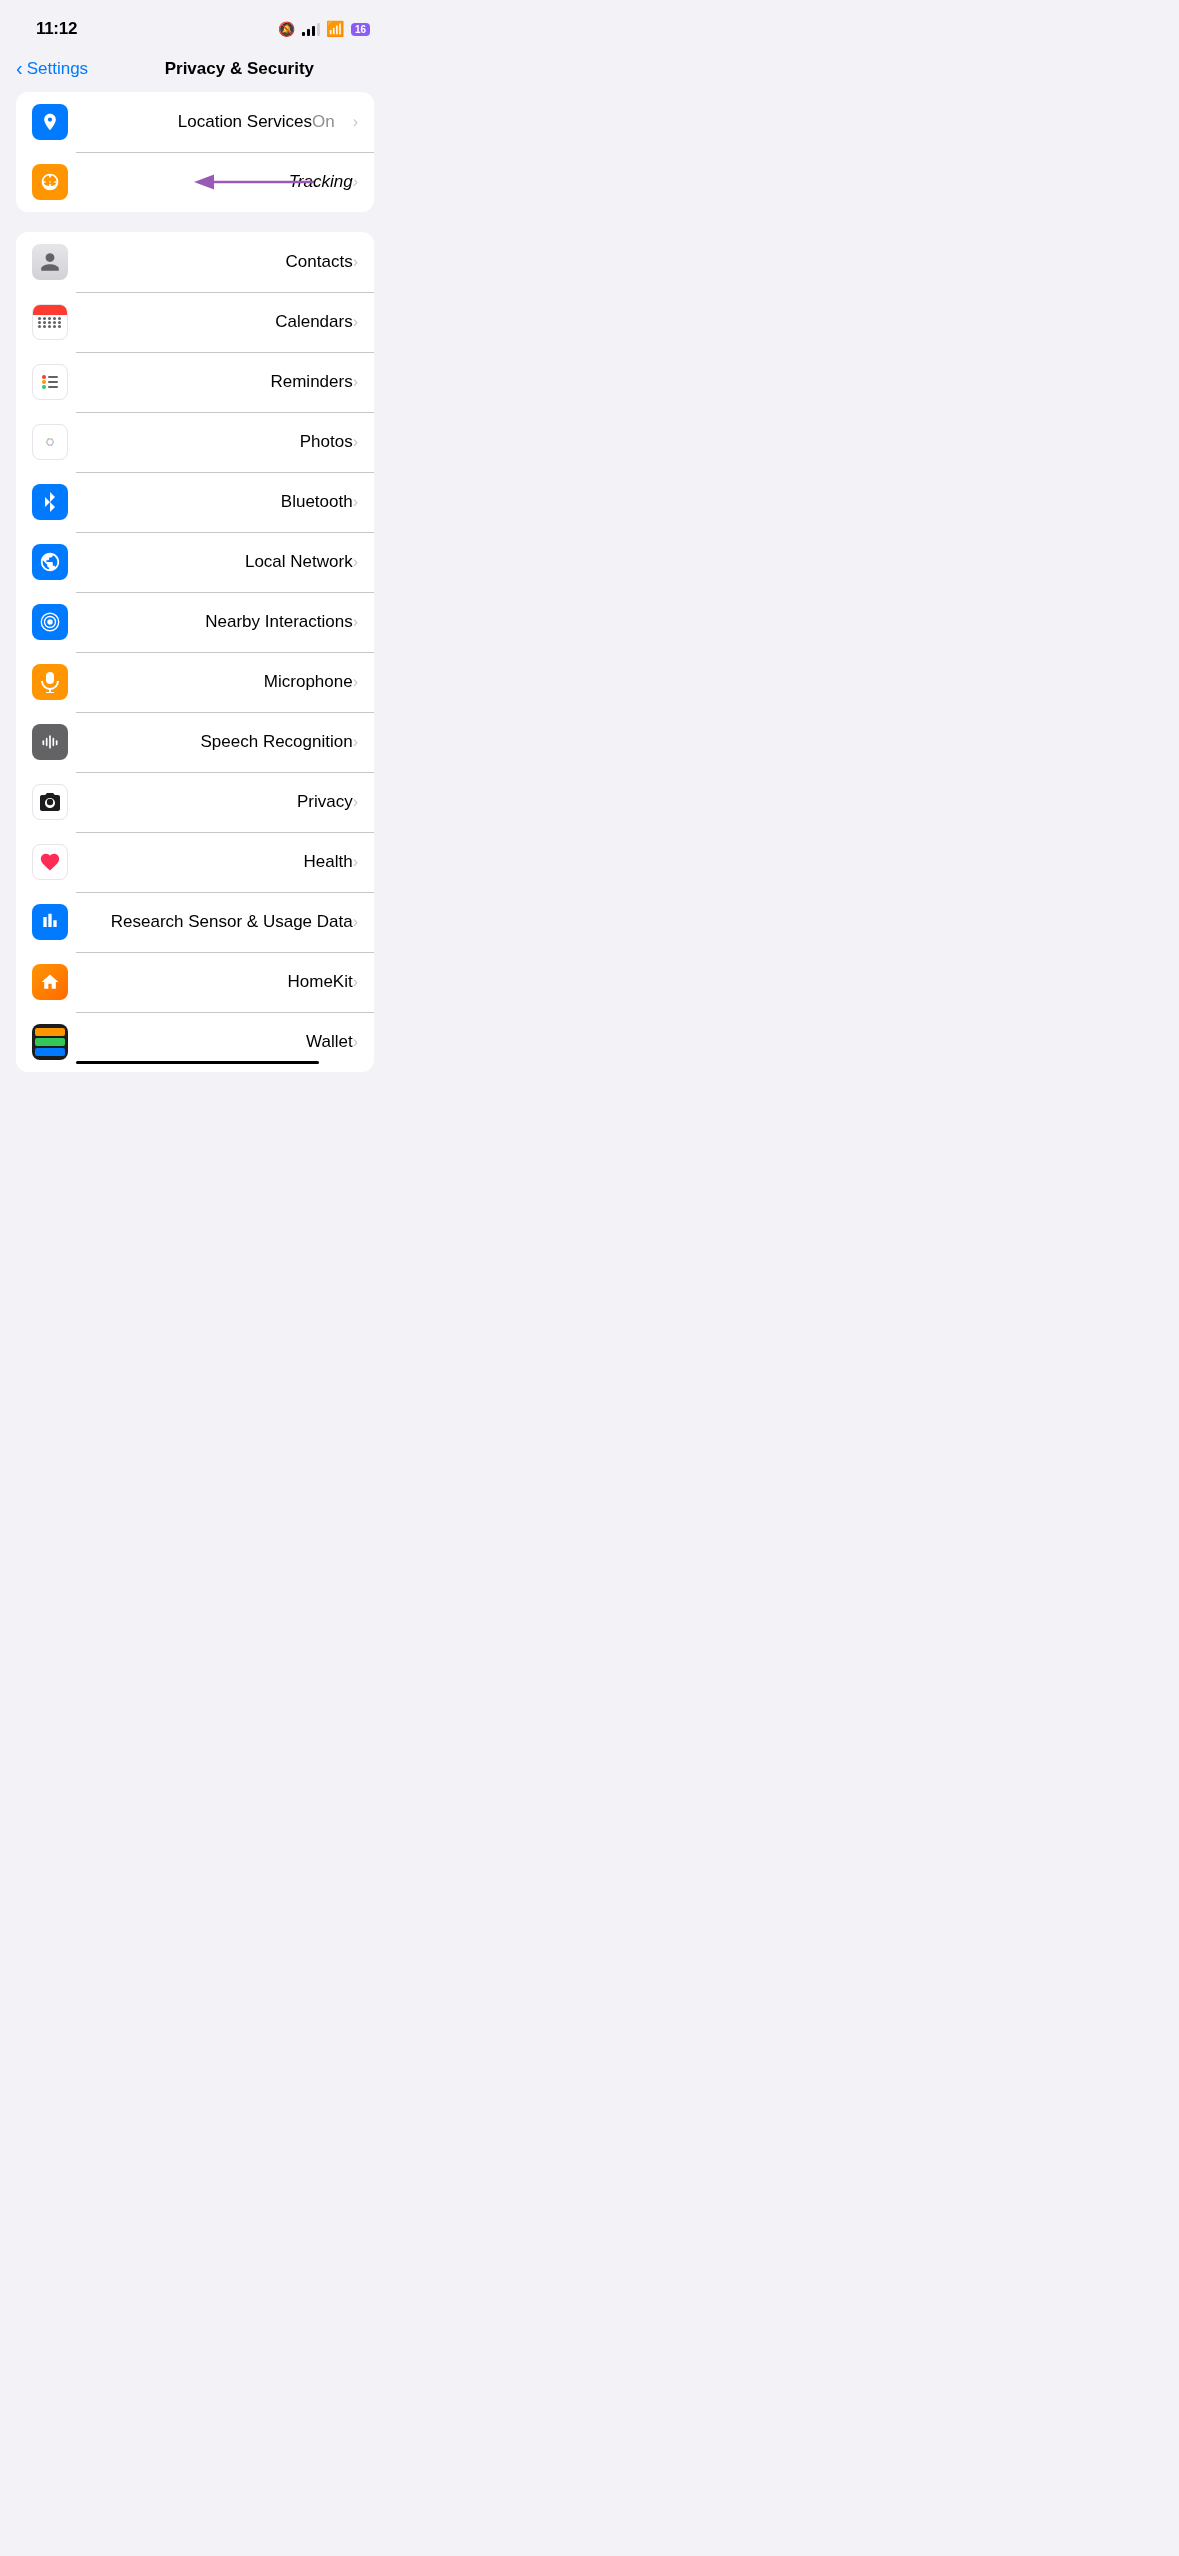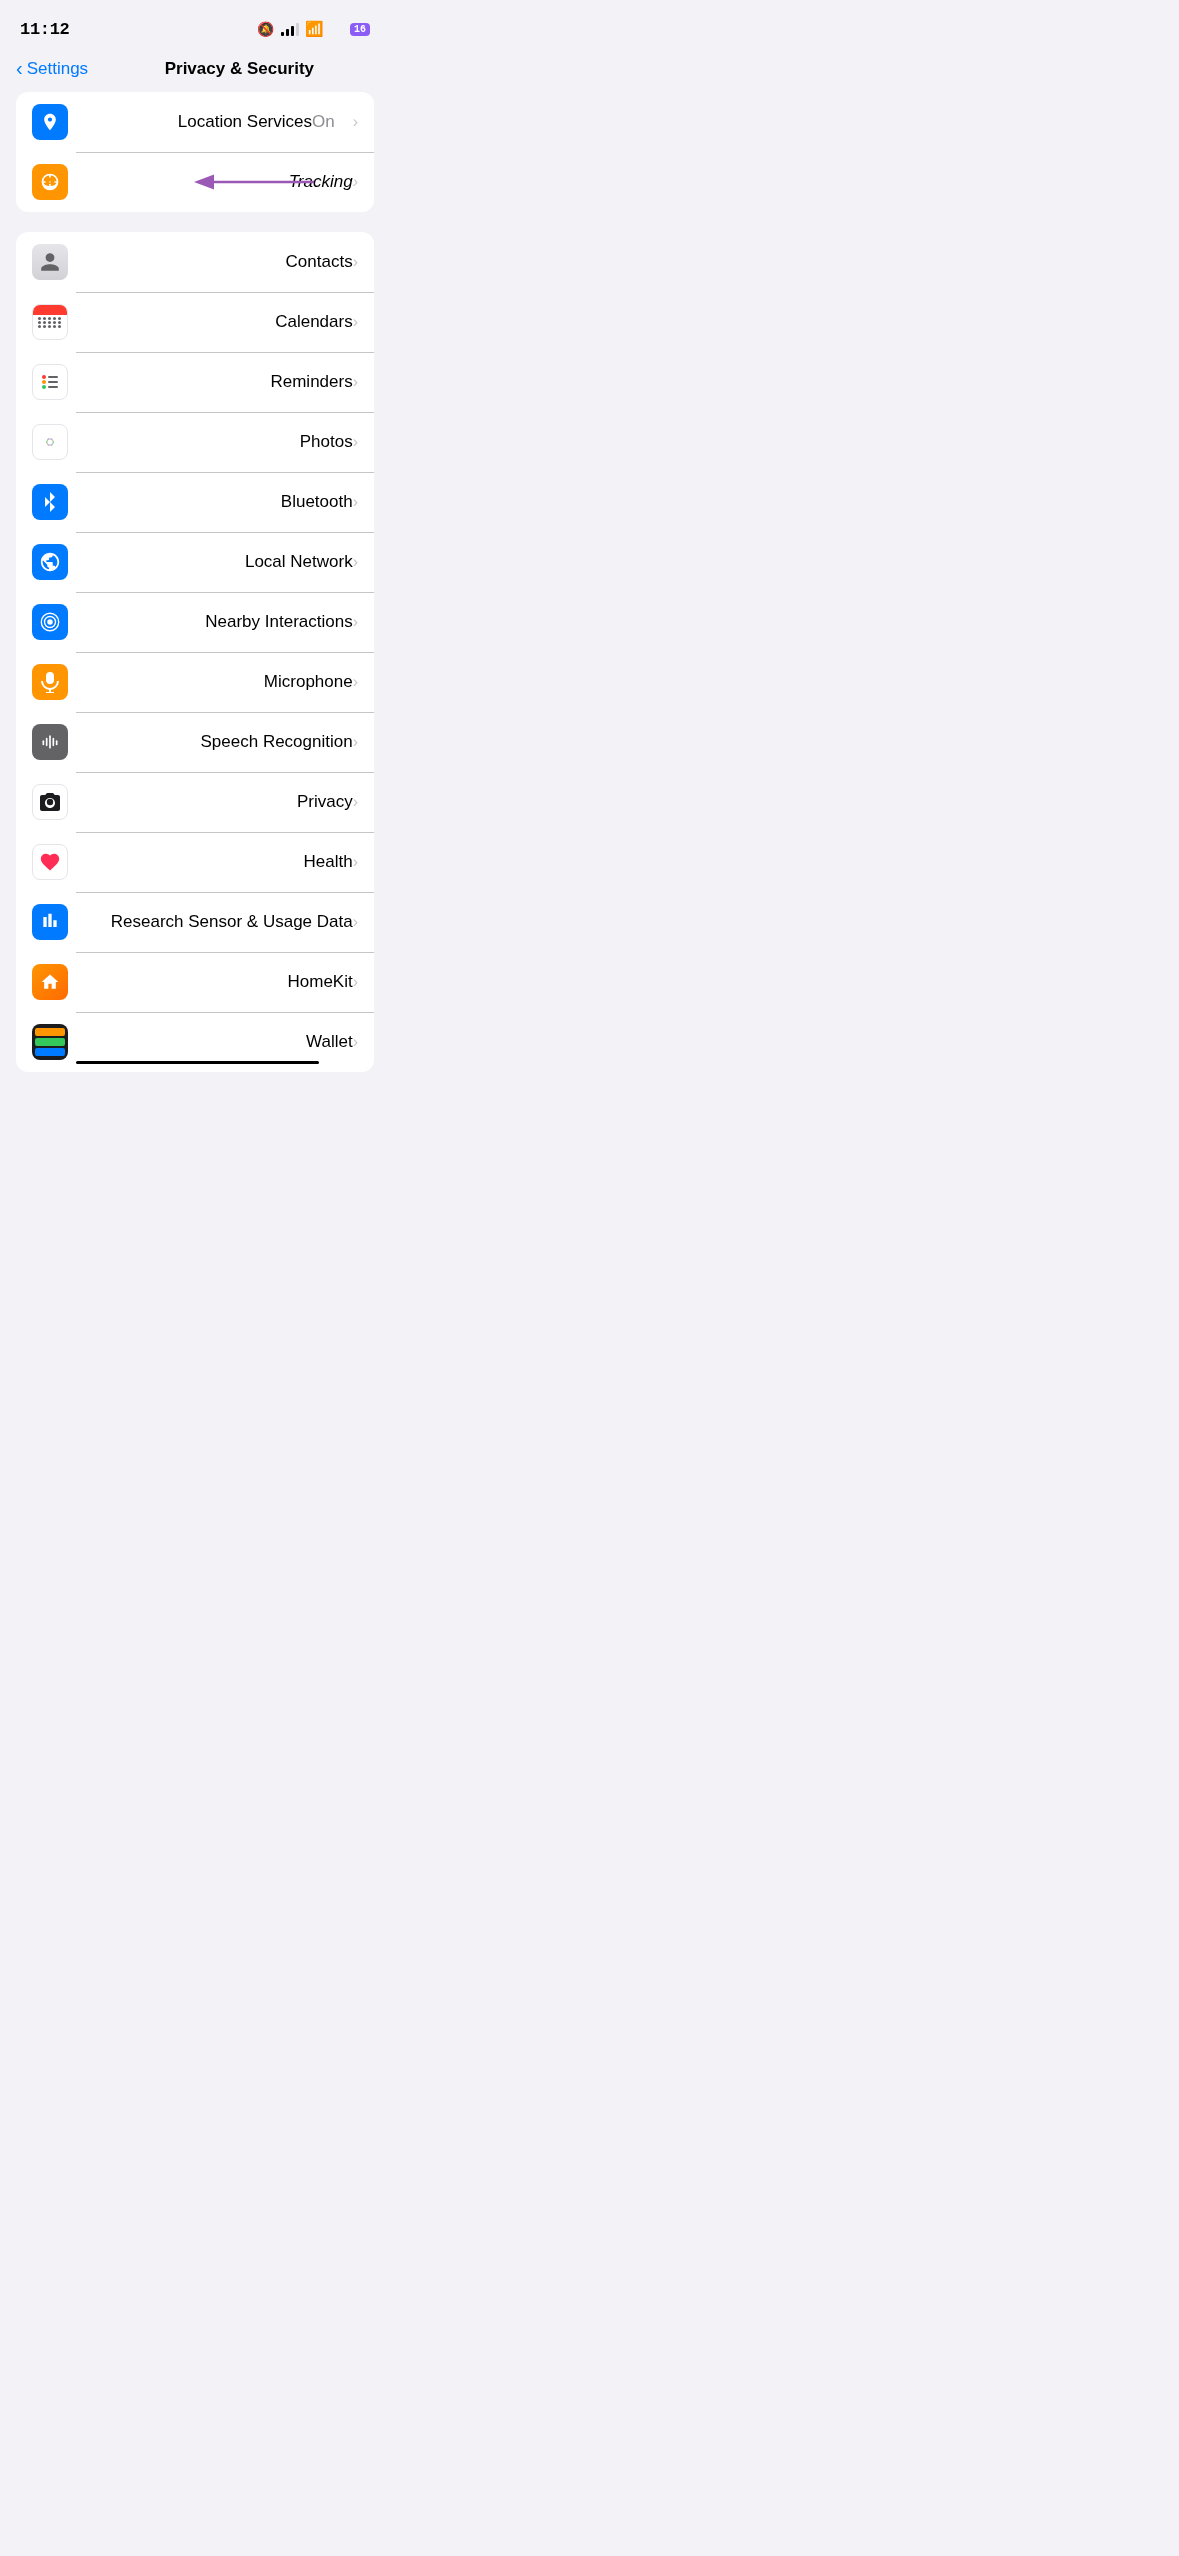--- a/index.html
+++ b/index.html
@@ -12,23 +12,22 @@
       min-height: 852px;
       position: relative;
       overflow-x: hidden;
     }
 
     
     .status-bar {
       display: flex;
       justify-content: space-between;
       align-items: center;
-      padding: 14px 20px 6px 20px;
+      padding: 14px 20px 6px 36px;
       height: 50px;
-      font-family: Liberation Mono, monospace;
     }
     .status-time {
       font-size: 17px;
       font-weight: 600;
       letter-spacing: -0.3px;
     }
     .status-icons {
       display: flex;
       align-items: center;
       gap: 6px;
@@ -44,21 +43,20 @@
       background: #000;
       border-radius: 1px;
     }
     .battery-badge {
       background: #8b5cf6;
       color: white;
       font-size: 10px;
       font-weight: 700;
       padding: 1px 4px;
       border-radius: 4px;
-      margin-left: 20px;
     }
 
     
     .nav-bar {
       display: flex;
       align-items: center;
       padding: 8px 16px 12px 16px;
     }
     .nav-back {
       display: flex;

